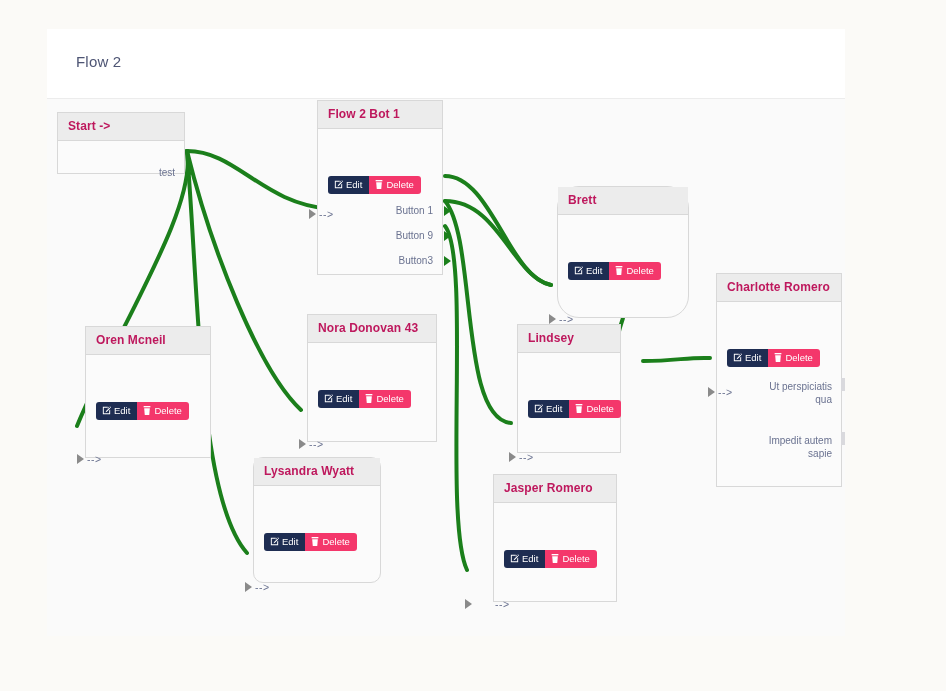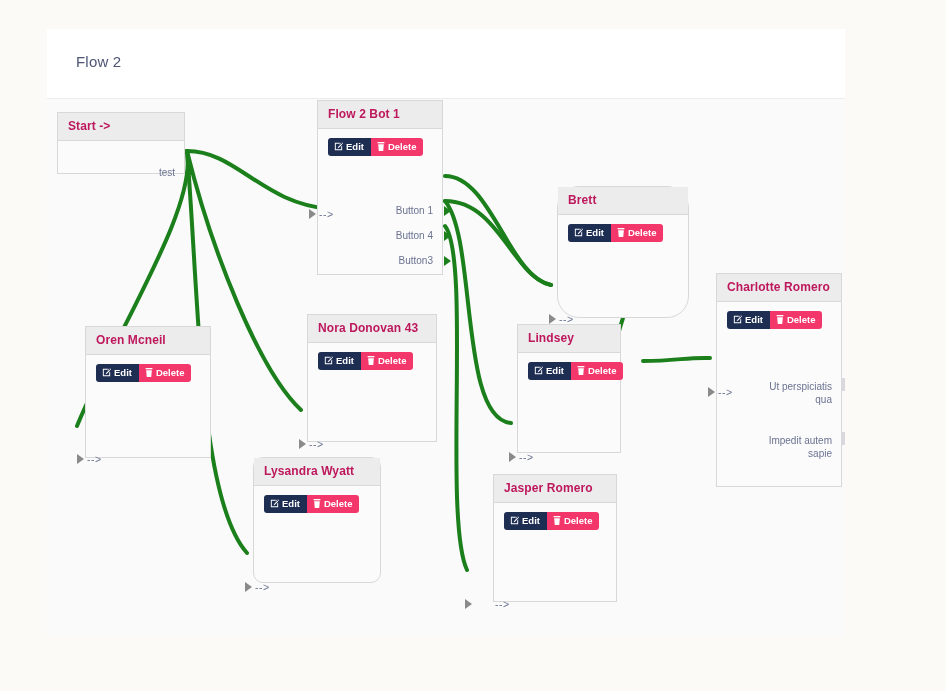--- a/index.html
+++ b/index.html
@@ -93,27 +93,28 @@
   .btn-row {
     display: flex;
     align-items: stretch;
     width: fit-content;
   }
   .btn {
     display: inline-flex;
     align-items: center;
     gap: 3px;
     font-size: 9.5px;
-    font-weight: bold;
+    font-weight: normal;
     color: #ffffff;
     padding: 4px 7px 4px 6px;
     line-height: 1;
     cursor: pointer;
     white-space: nowrap;
     font-family: "Liberation Sans", sans-serif;
+    margin-top: 38px;
   }
   .btn-edit {
     background: #1e2d52;
     border-radius: 3px 0 0 3px;
   }
   .btn-delete {
     background: #f4376b;
     border-radius: 0 3px 3px 0;
   }
   .btn svg { display:block; }
@@ -216,21 +217,21 @@
                 <svg width="8" height="9" viewBox="0 0 14 16" fill="#fff" aria-hidden="true">
                   <rect x="1" y="0" width="12" height="2.4"></rect>
                   <path d="M2 4 L12 4 L11 16 L3 16 Z"></path>
                 </svg>
               </span>
               <span>Delete</span>
             </div>
           </div>
           <div class="port-in" style="left: 1px; top: 79px;">--&gt;</div>
           <div class="port-out" style="top: 76px;">Button 1</div>
-          <div class="port-out" style="top: 101px;">Button 4</div>
+          <div class="port-out" style="top: 101px;">Button 9</div>
           <div class="port-out" style="top: 126px;">Button3</div>
         </div>
       </div>
       <div class="handle in" style="top: 215px; left: 502px; position: absolute;"></div>
       <div class="node" style="left: 510px; top: 87px; width: 132px; height: 132px; border-radius: 22px;">
         <div class="node-header">Brett</div>
         <div class="node-body">
           <div class="btn-row">
             <div class="btn btn-edit">
               <span>

